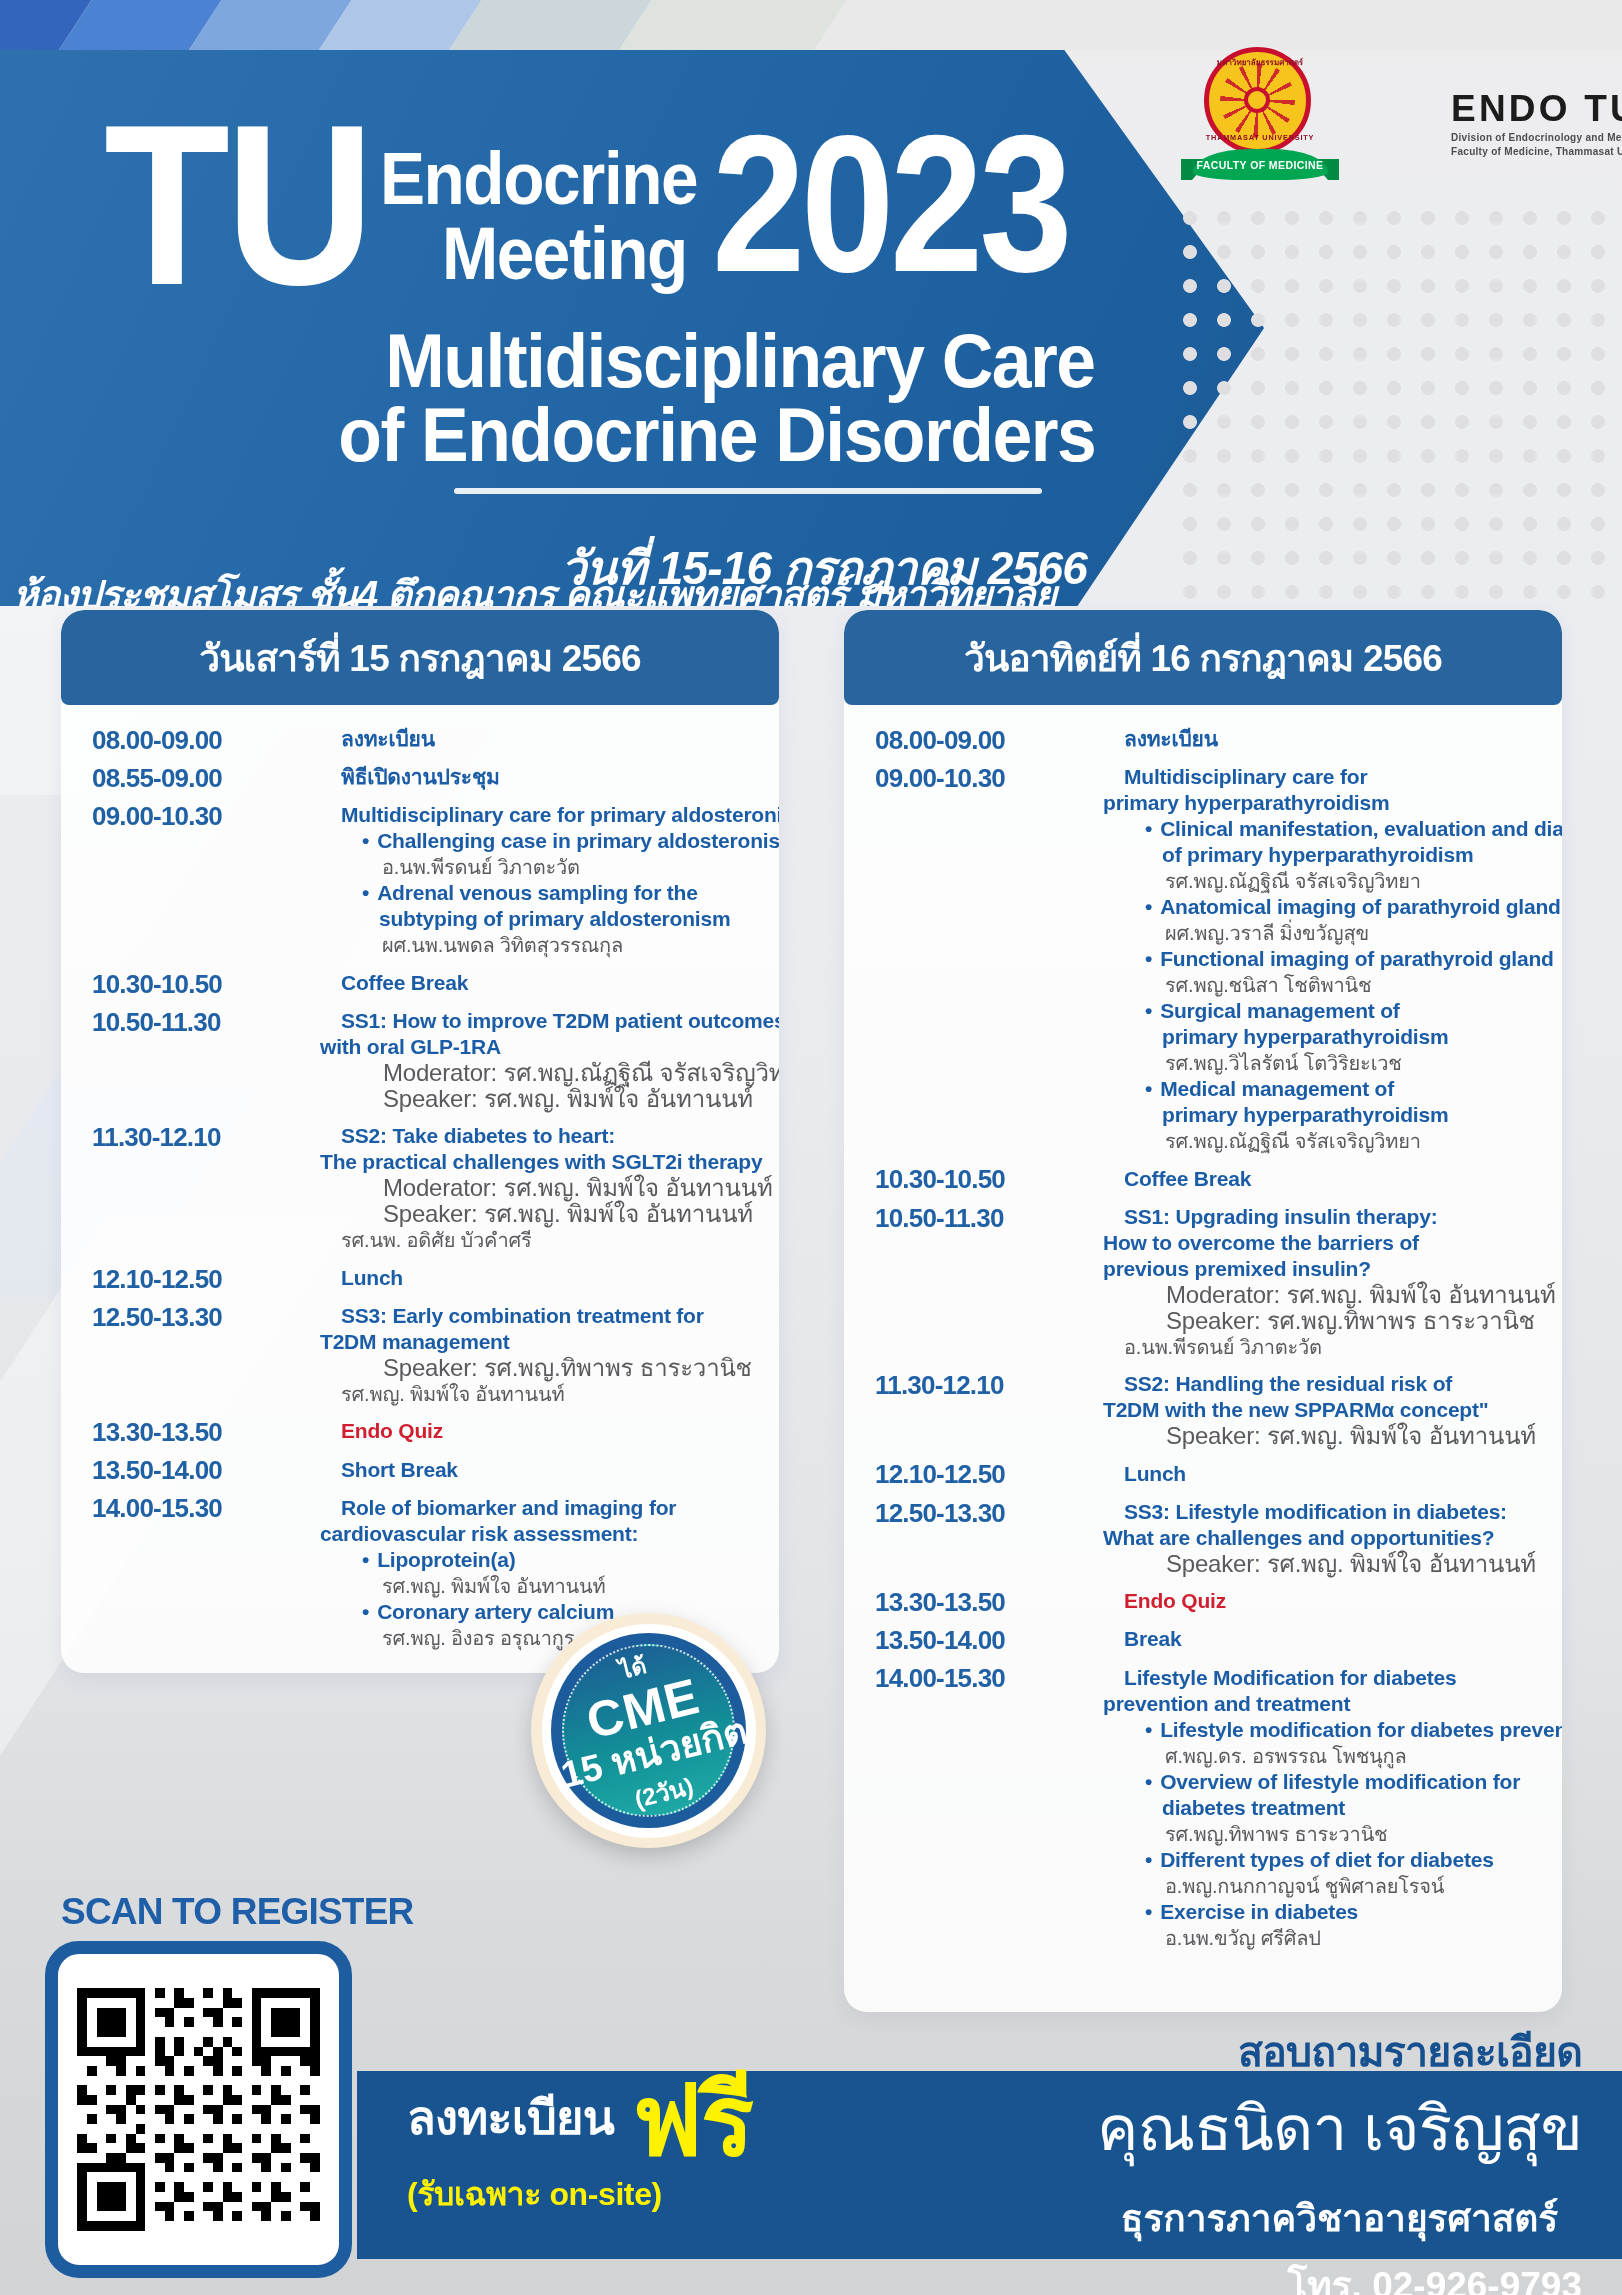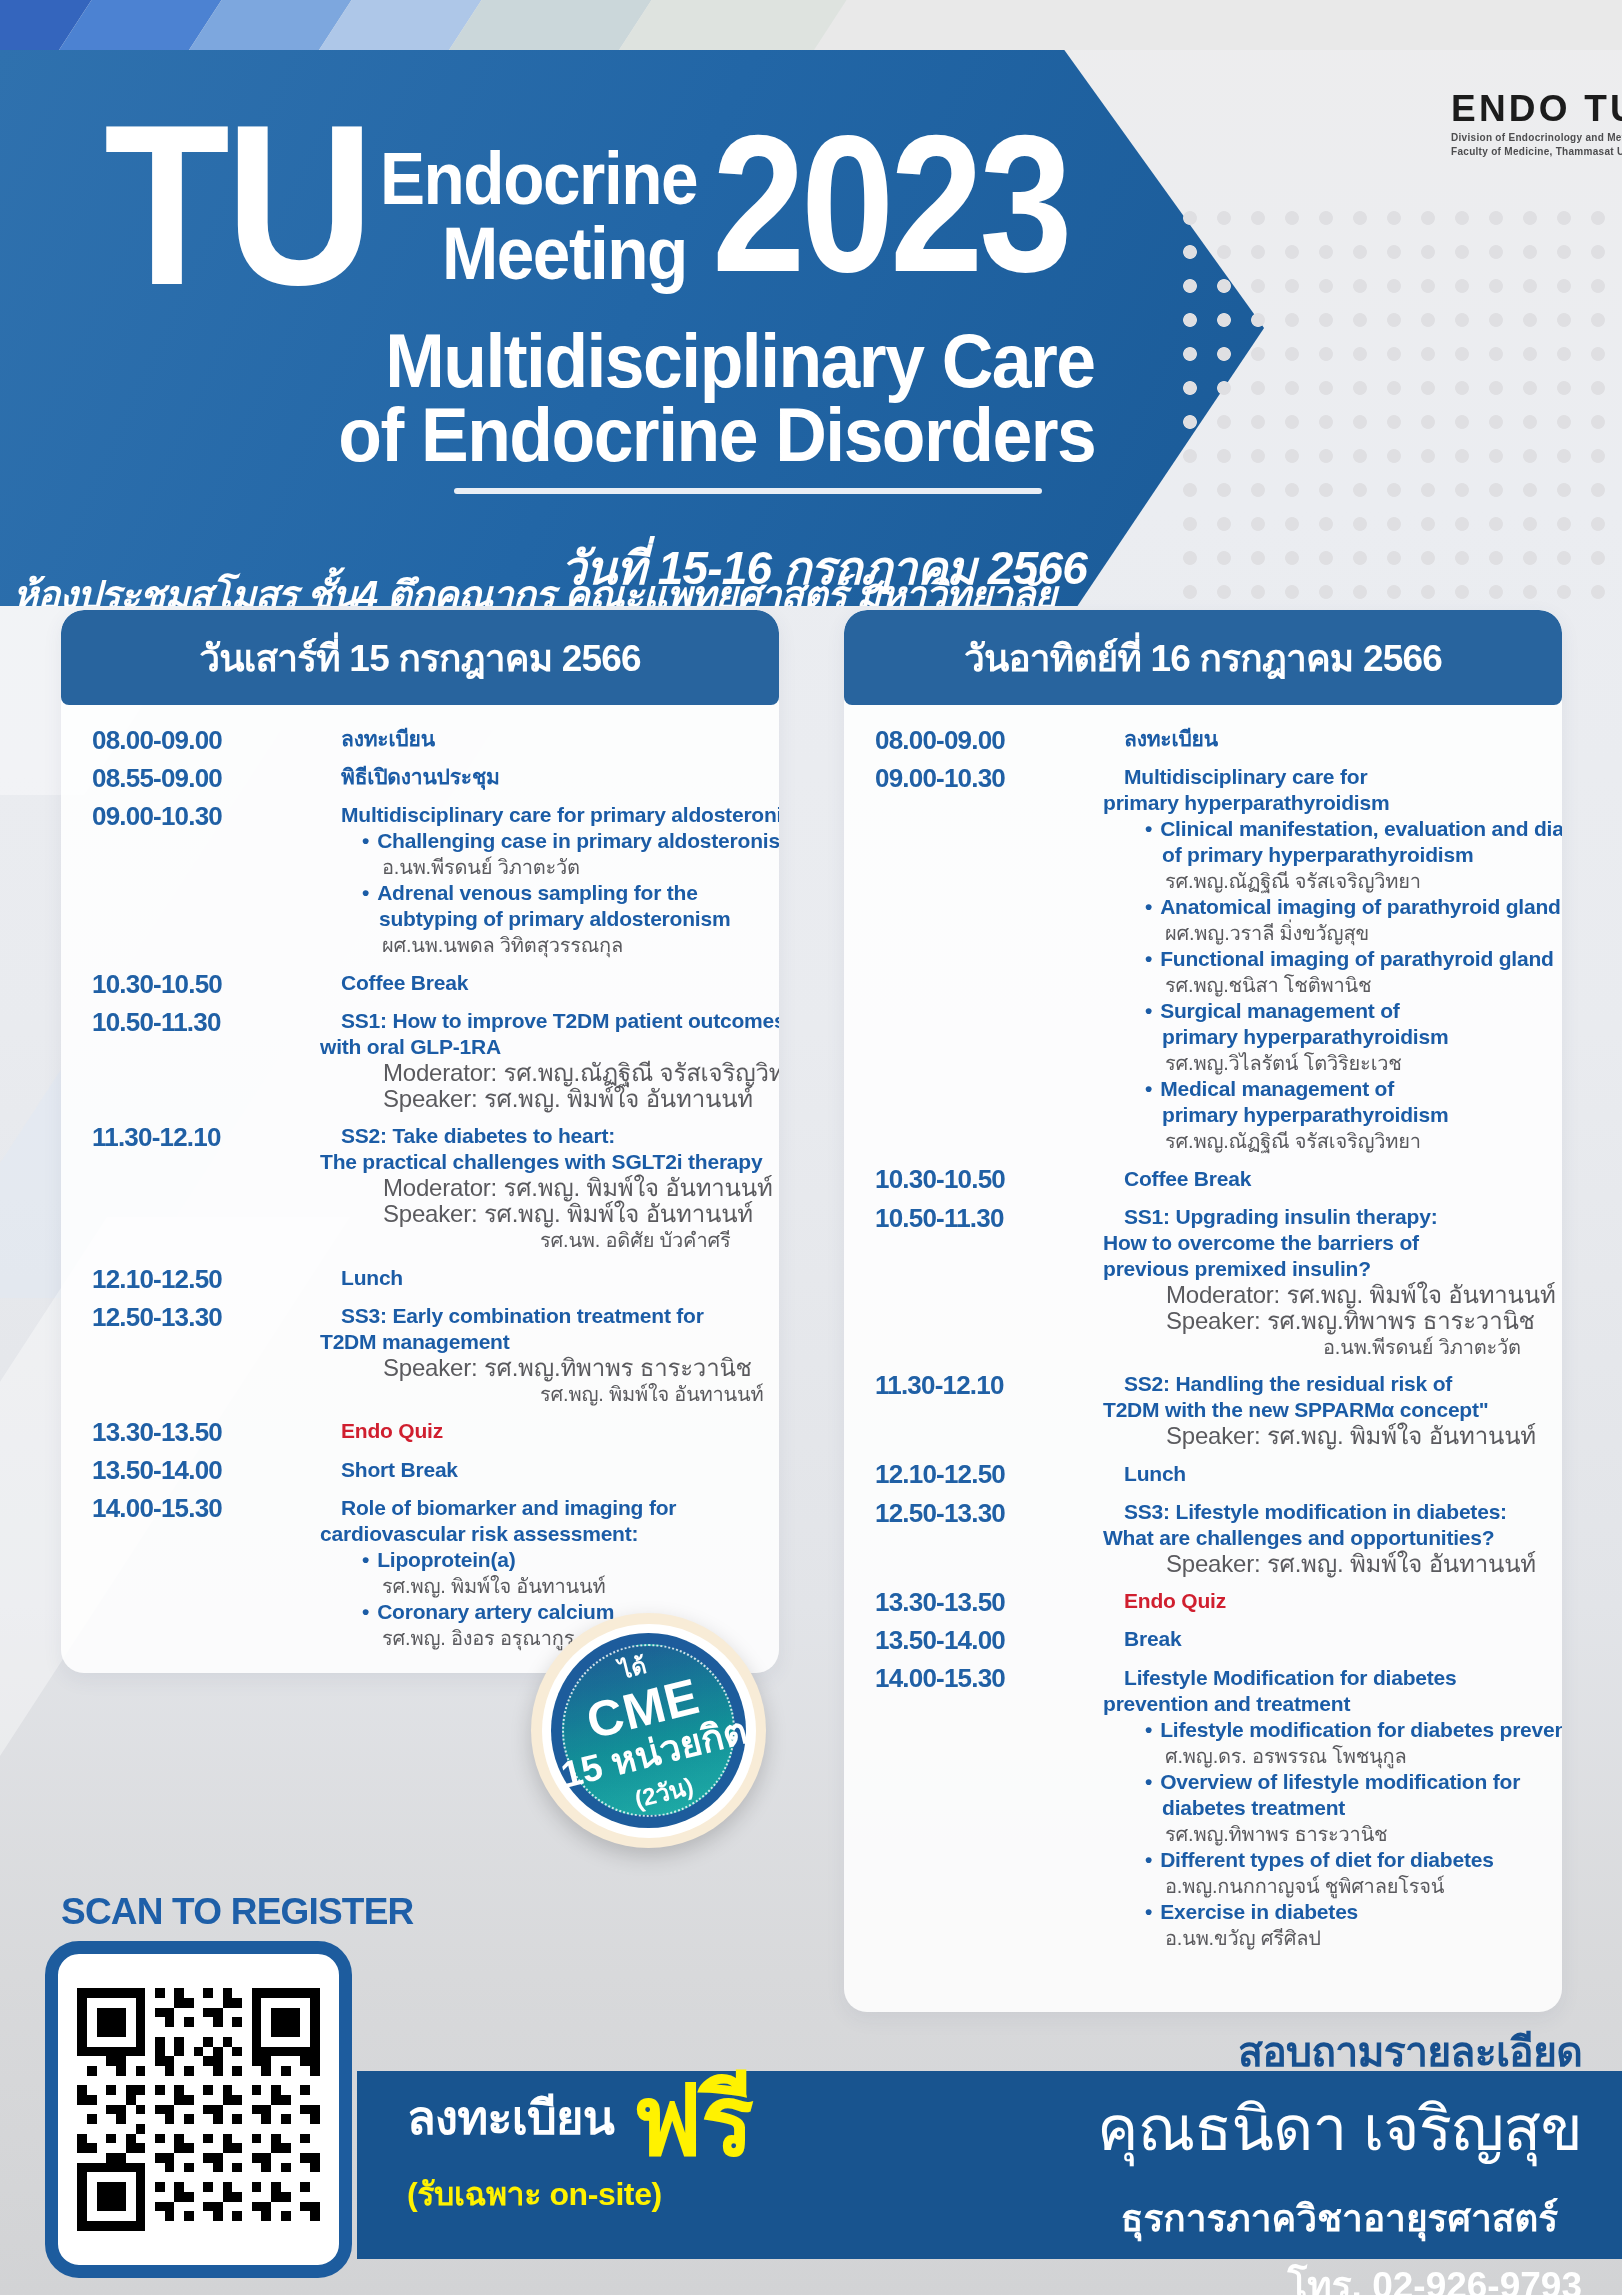--- a/index.html
+++ b/index.html
@@ -64,21 +64,21 @@
   .rows{padding:21px 16px 0 31px;}
   .row{display:flex;margin-bottom:11.4px;}
   .time{flex:none;width:217px;font-size:26px;line-height:26px;font-weight:700;color:#2060a5;letter-spacing:-0.8px;padding-top:0.8px;}
   .content{flex:1;min-width:0;padding-left:32px;}
   .ln{font-size:21px;line-height:26px;font-weight:700;color:#1b5ca6;letter-spacing:-0.2px;white-space:nowrap;}
   .ln .dot{margin-right:8px;}
   .ln.b{margin-left:21px;}
   .ln.c{margin-left:38px;}
   .ln.n{margin-left:41px;color:#5a5a5e;font-weight:400;font-size:20px;}
   .ln.m{margin-left:42px;color:#5a5a5e;font-weight:400;font-size:24px;}
-  .ln.m2{margin-left:199px;color:#5a5a5e;font-weight:400;font-size:20px;}
+  .ln.m2{color:#5a5a5e;font-weight:400;font-size:20px;}
   .ln.r{color:#d01f2f;}
   
   .badge{position:absolute;left:531px;top:1613px;width:235px;height:235px;border-radius:50%;
          background:#f8ecd7;box-shadow:0 8px 21px rgba(0,0,0,.18);}
   .badge .w{position:absolute;inset:10.5px;border-radius:50%;background:#fff;}
   .badge .bl{position:absolute;inset:20px;border-radius:50%;background:#1d5c9c;}
   .badge .in{position:absolute;inset:31px;border-radius:50%;
          background:linear-gradient(168deg,#1d5d96 0%,#11829312 0%),linear-gradient(165deg,#1d5d96 8%,#128f98 55%,#21b3aa 100%);
          border:2.4px dotted rgba(255,255,255,.8);box-sizing:border-box;}
   .badge .rot{position:absolute;inset:0;display:flex;flex-direction:column;align-items:center;justify-content:center;
@@ -132,20 +132,30 @@
       <span>Meeting</span>
     </div>
     <div class="year">2023</div>
     <div class="sub1">Multidisciplinary Care</div>
     <div class="sub2">of Endocrine Disorders</div>
     <div class="rule"></div>
     <div class="date-th">วันที่ 15-16 กรกฎาคม 2566</div>
     <div class="venue-th">ห้องประชุมสโมสร ชั้น4 ตึกคุณากร คณะแพทยศาสตร์ มหาวิทยาลัยธรรมศาสตร์</div>
   </div>
 
+  <div class="seal">
+    <div class="disc"></div>
+    <div class="spokes"></div>
+    <div class="hub"></div>
+    <div class="arcthai">มหาวิทยาลัยธรรมศาสตร์</div>
+    <div class="ringtxt">THAMMASAT UNIVERSITY</div>
+    <div class="tail l"></div>
+    <div class="tail r"></div>
+    <div class="ribbon">FACULTY OF MEDICINE</div>
+  </div>
 
   <div class="endo-tree">
     <div class="tri t1"></div>
     <div class="tri t2"></div>
     <div class="tri t3"></div>
     <div class="tri t4"></div>
   </div>
   <div class="endo-text">
     <div class="nm">ENDO TU</div>
     <div class="s1">Division of Endocrinology and Metabolism</div>

